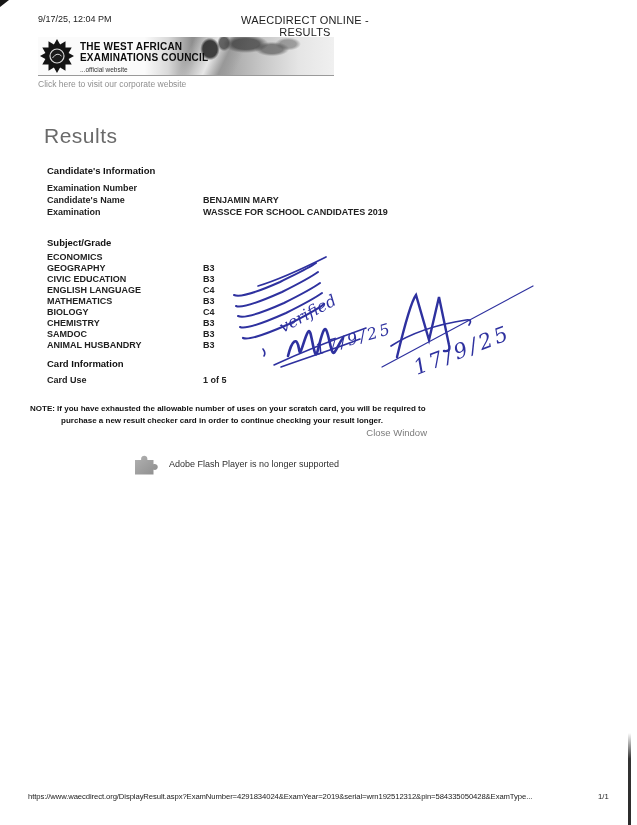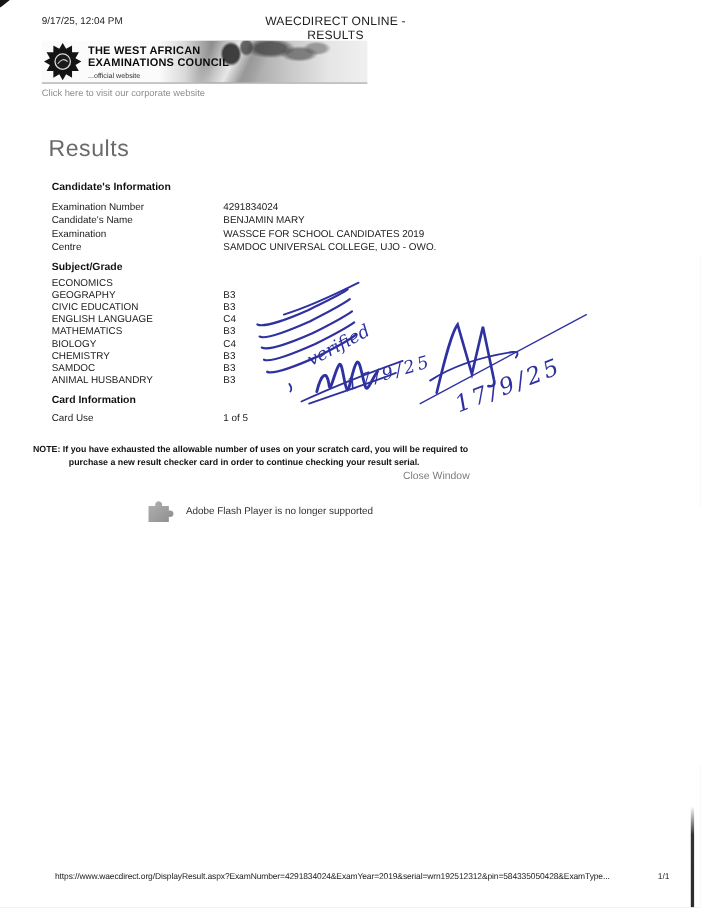--- a/index.html
+++ b/index.html
@@ -33,33 +33,33 @@
   
   .page-title{left:44px;top:124px;font-size:21px;font-weight:400;color:#6a6a6a;letter-spacing:.5px;}
   .section-heading{font-size:9.5px;font-weight:bold;color:#111;}
   .h-cand{left:47px;top:165px;}
   .h-subj{left:47px;top:237px;}
   .h-card{left:47px;top:358px;}
   .rows{left:47px;width:383px;font-size:9px;color:#222;}
   .cand-rows{top:182px;}
   .subj-rows{top:252px;}
   .card-rows{top:374px;}
-  .row{display:flex;height:12px;line-height:12px;}
+  .row{display:flex;height:12px;line-height:12px;font-weight:bold;}
   .subj-rows .row{height:11px;line-height:11px;}
   .lbl{width:156px;flex:none;}
   .val{flex:1;white-space:nowrap;}
   .print-link{left:30px;top:391px;width:384px;text-align:center;font-size:9.5px;color:#2b2b2b;cursor:pointer;}
   .note{left:30px;top:403px;width:384px;text-align:center;font-weight:bold;font-size:8px;line-height:11.5px;color:#111;}
   .note div{white-space:nowrap;}
   .close-link{left:347px;top:427px;width:80px;text-align:right;font-size:9.5px;color:#7c7c7c;cursor:pointer;}
   
   .flash{left:132px;top:450px;display:flex;align-items:center;gap:11px;}
   .flash-text{font-size:9px;color:#2f2f2f;}
   
-  .footer-url{left:50px;top:792px;font-size:7.7px;color:#222;letter-spacing:-.1px;white-space:nowrap;}
+  .footer-url{left:28px;top:792px;font-size:7.7px;color:#222;letter-spacing:-.1px;white-space:nowrap;}
   .footer-page{left:598px;top:792px;font-size:7.7px;color:#222;}
   
   .ink{left:0;top:0;pointer-events:none;}
   
   .corner-mark{left:0;top:0;width:9px;height:7px;background:#161616;clip-path:polygon(0 0,100% 0,0 100%);}
   .edge-line{left:628px;top:733px;width:3px;height:92px;background:linear-gradient(to bottom,rgba(40,40,40,0),#333 28%,#2b2b2b);}
 </style>
 </head>
 <body>
 
@@ -82,34 +82,29 @@
   </div>
 
   <a class="abs corp-link">Click here to visit our corporate website</a>
 
   <div class="abs page-title">Results</div>
 
   <div class="abs section-heading h-cand">Candidate's Information</div>
   <div class="abs rows cand-rows">
     <div class="row">
       <span class="lbl">Examination Number</span>
-      <span class="val">4291834024</span>
     </div>
     <div class="row">
       <span class="lbl">Candidate's Name</span>
       <span class="val">BENJAMIN MARY</span>
     </div>
     <div class="row">
       <span class="lbl">Examination</span>
       <span class="val">WASSCE FOR SCHOOL CANDIDATES 2019</span>
     </div>
-    <div class="row">
-      <span class="lbl">Centre</span>
-      <span class="val">SAMDOC UNIVERSAL COLLEGE, UJO - OWO.</span>
-    </div>
   </div>
 
   <div class="abs section-heading h-subj">Subject/Grade</div>
   <div class="abs rows subj-rows">
     <div class="row">
       <span class="lbl">ECONOMICS</span>
     </div>
     <div class="row">
       <span class="lbl">GEOGRAPHY</span>
       <span class="val">B3</span>
@@ -147,21 +142,21 @@
   <div class="abs section-heading h-card">Card Information</div>
   <div class="abs rows card-rows">
     <div class="row">
       <span class="lbl">Card Use</span>
       <span class="val">1 of 5</span>
     </div>
   </div>
 
   <div class="abs note">
     <div>NOTE: If you have exhausted the allowable number of uses on your scratch card, you will be required to</div>
-    <div>purchase a new result checker card in order to continue checking your result serial.</div>
+    <div>purchase a new result checker card in order to continue checking your result longer.</div>
   </div>
   <div class="abs close-link">Close Window</div>
 
   <div class="abs flash">
     <svg width="26" height="27" viewBox="0 0 26 27">
       <defs>
         <linearGradient id="pg" x1="0" y1="0" x2="1" y2="1">
           <stop offset="0" stop-color="#b2b2b2"></stop>
           <stop offset="1" stop-color="#8d8d8d"></stop>
         </linearGradient>

